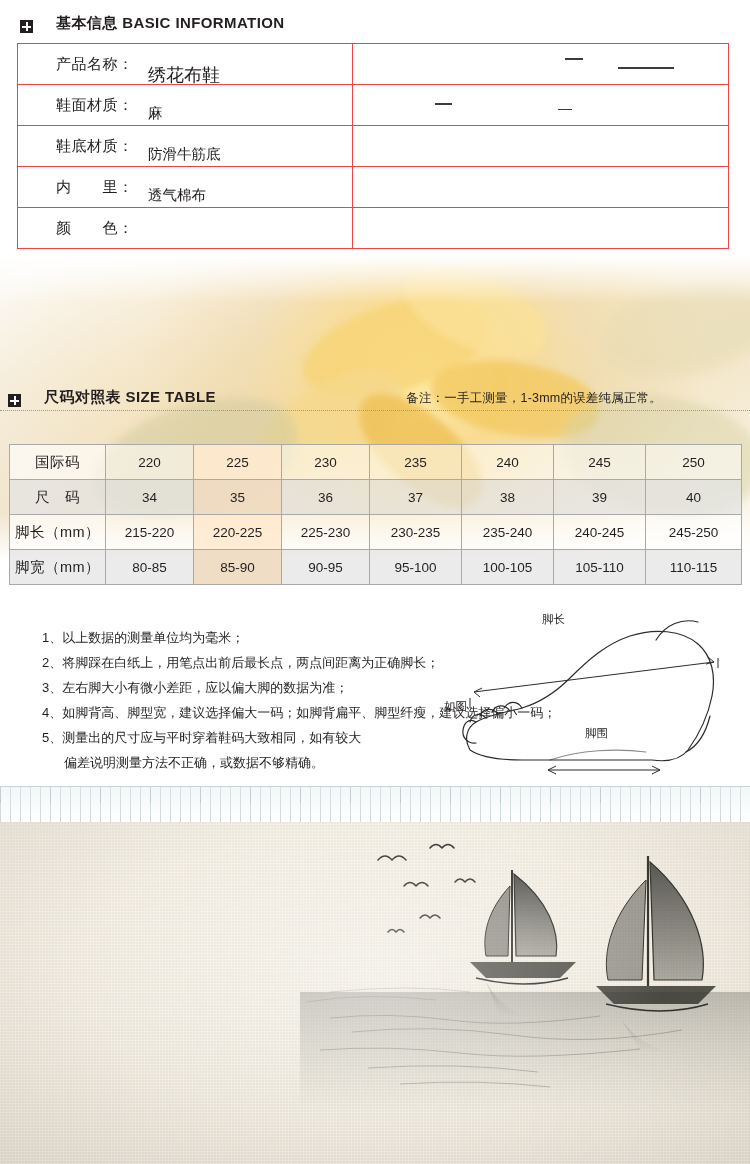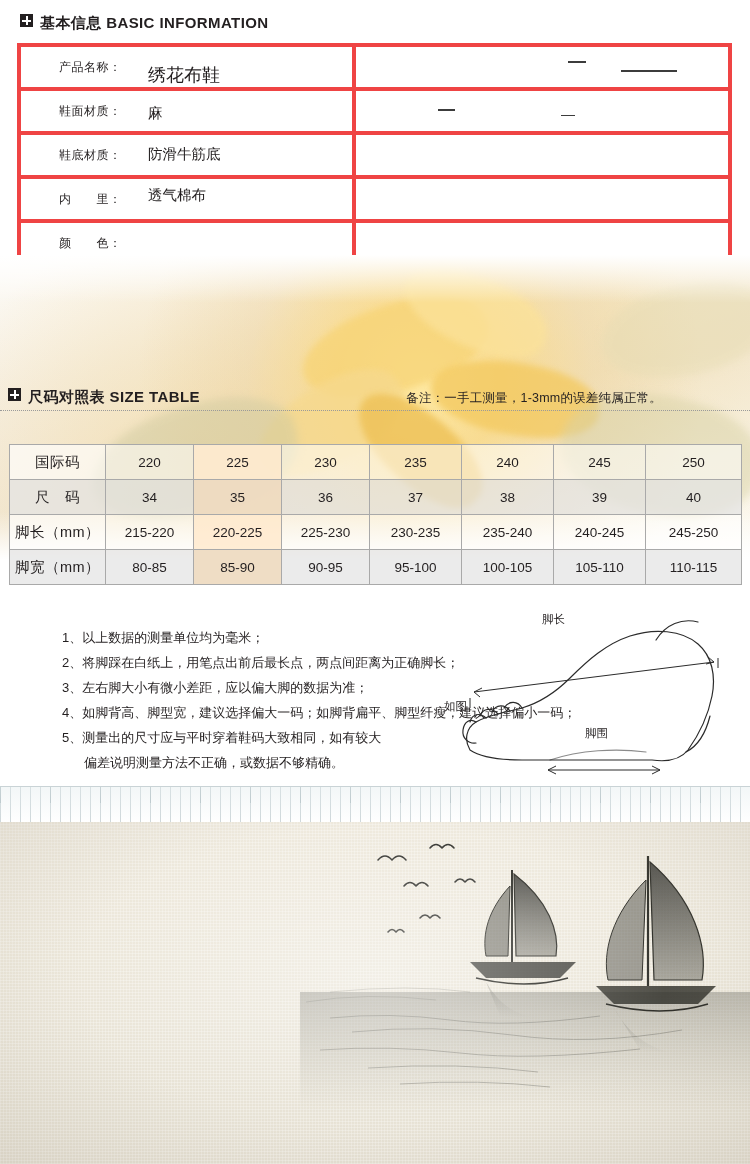--- a/index.html
+++ b/index.html
@@ -12,22 +12,22 @@
     height: 1164px;
     position: relative;
     font-family: "Liberation Sans", sans-serif;
     color: #231f20;
     overflow: hidden;
   }
 
   
   .sec-head {
     display: flex;
-    align-items: flex-start;
-    gap: 7px;
+    align-items: flex-end;
+    gap: 23px;
   }
   .plus-icon {
     width: 13px;
     height: 13px;
     background: #231f20;
     position: relative;
     flex: 0 0 auto;
   }
   .plus-icon::before,
   .plus-icon::after {
@@ -56,23 +56,23 @@
   }
   #basic-info .sec-head { padding-left: 20px; }
 
   .info-table {
     margin: 10px 20px 0 17px;
     border-collapse: collapse;
     width: 711px;
     table-layout: fixed;
   }
   .info-table td {
-    border: 4px solid #ef4444;
+    border: 1px solid #ef4444;
     height: 40px;
-    font-size: 12px;
+    font-size: 15px;
     padding: 0 0 0 38px;
     vertical-align: middle;
     letter-spacing: .5px;
   }
   .info-table td.val-cell {
     padding-left: 0;
     text-align: center;
     position: relative;
   }
 
@@ -167,21 +167,21 @@
     letter-spacing: .5px;
     background: rgba(255,255,255,.65);
   }
   .size-table tr.shaded td { background: rgba(228,228,228,.75); }
   .size-table td.hl { background: rgba(255,235,210,.9); }
   .size-table tr.shaded td.hl { background: rgba(238,219,194,.95); }
 
   
   #instructions {
     position: absolute;
-    left: 22px;
+    left: 2px;
     top: 612px;
     width: 470px;
     font-size: 13px;
     line-height: 25px;
     color: #231f20;
   }
   #instructions li {
     list-style: none;
     white-space: nowrap;
   }

